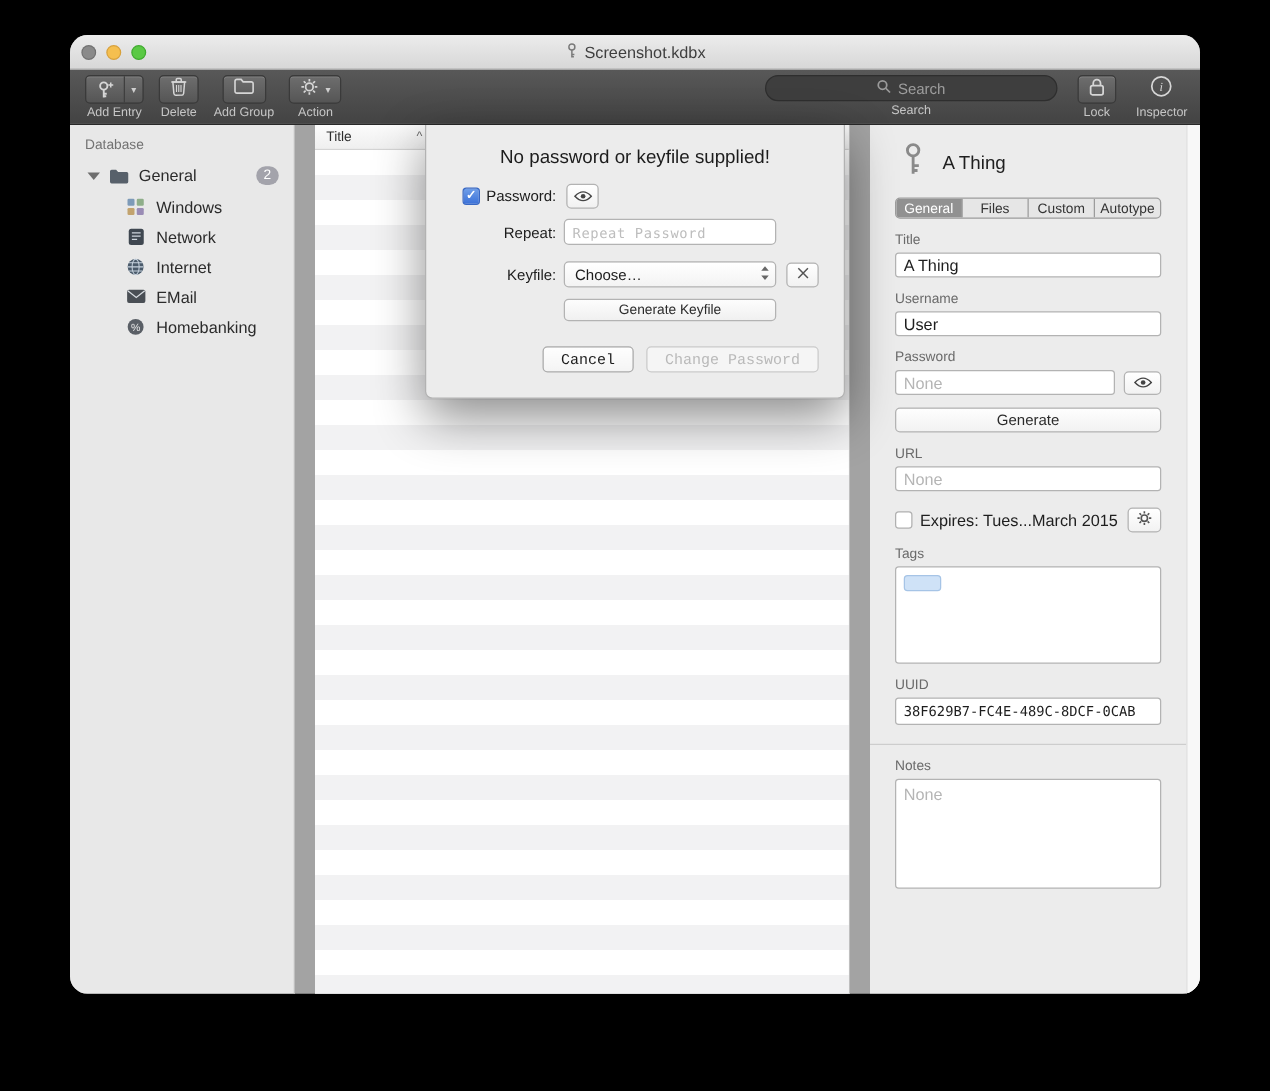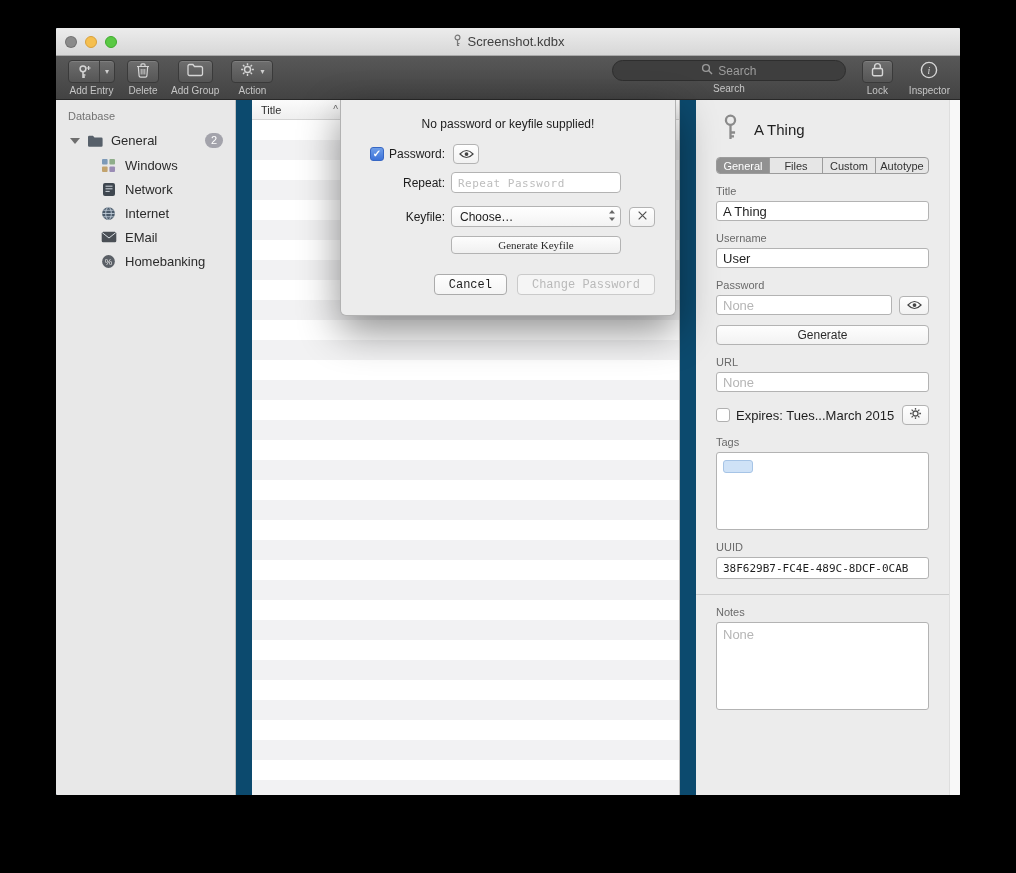--- a/index.html
+++ b/index.html
@@ -6,22 +6,22 @@
   html,body { width:1016px; height:873px; }
   body {
     background:#000;
     font-family:"Liberation Sans", sans-serif;
     position:relative;
     overflow:hidden;
   }
 
   .window {
     position:absolute; left:56px; top:28px; width:904px; height:767px;
-    border-radius:1px; overflow:hidden; display:flex; flex-direction:column;
-    background:#0c4a6e; box-shadow:0 22px 60px rgba(0,0,0,.6);
+    border-radius:14px; overflow:hidden; display:flex; flex-direction:column;
+    background:#a3a3a3; box-shadow:0 22px 60px rgba(0,0,0,.6);
   }
 
   
   .titlebar {
     flex:0 0 28px; background:linear-gradient(#ececec,#d7d7d7);
     border-bottom:1px solid #a9a9a9; position:relative;
     display:flex; align-items:center; justify-content:center;
   }
   .traffic { position:absolute; left:9px; top:8px; display:flex; gap:8px; }
   .light { width:12px; height:12px; border-radius:50%; border:1px solid rgba(0,0,0,.18); }
@@ -101,31 +101,31 @@
   .insp-divider { height:1px; background:#cdcdcd; margin:15px -31px 0 -20px; }
   .notes-box { width:100%; height:88px; background:#fff; border:1px solid #b3b3b3; border-radius:3px; font-size:13px; color:#1e1e1e; padding:4px 6px; font-family:inherit; resize:none; }
   .notes-box::placeholder { color:#b5b5b5; }
 
   
   .dialog {
     position:absolute; left:284px; top:0; width:336px; background:#ececec;
     border:1px solid #b2b2b2; border-top:none; border-radius:0 0 6px 6px;
     box-shadow:0 15px 40px rgba(0,0,0,.45); z-index:20; padding-bottom:20px;
   }
-  .dlg-message { text-align:center; font-size:12px; color:#1c1c1c; margin:17px 0 13px; }
+  .dlg-message { text-align:center; font-size:15px; color:#1c1c1c; margin:17px 0 13px; }
   .dlg-row { display:flex; align-items:center; margin-bottom:8px; }
   .dlg-labelcell { flex:0 0 104px; display:flex; align-items:center; justify-content:flex-end; gap:5px; }
   .dlg-label { font-size:12px; color:#1c1c1c; }
   .dlg-field { flex:0 0 170px; width:170px; height:21px; margin-left:6px; background:#fff; border:1px solid #b3b3b3; border-radius:4px; padding:0 6px; font-size:12px; font-family:inherit; }
   .dlg-field::placeholder { font-family:"DejaVu Sans Mono", monospace; font-size:11px; color:#bdbdbd; letter-spacing:.5px; }
   .dlg-sq { width:26px; height:20px; margin-left:8px; background:linear-gradient(#fff,#f1f1f1); border:1px solid #b3b3b3; border-radius:4px; display:flex; align-items:center; justify-content:center; padding:0; }
   .dlg-row.keyfile { margin-top:13px; }
   .popup { flex:0 0 170px; height:21px; margin-left:6px; background:linear-gradient(#fff,#f3f3f3); border:1px solid #b3b3b3; border-radius:4px; display:flex; align-items:center; font-size:12px; color:#1c1c1c; padding:0 4px 0 8px; justify-content:space-between; }
   .dlg-genrow { padding-left:110px; margin-top:0; }
-  .gen-keyfile-btn { width:170px; height:18px; background:linear-gradient(#fdfdfd,#f0f0f0); border:1px solid #b3b3b3; border-radius:4px; font-size:11px; color:#2b2b2b; font-family:Liberation Serif, serif; }
+  .gen-keyfile-btn { width:170px; height:18px; background:linear-gradient(#fdfdfd,#f0f0f0); border:1px solid #b3b3b3; border-radius:4px; font-size:11px; color:#2b2b2b; font-family:Liberation Sans, sans-serif; }
   .dlg-buttons { display:flex; justify-content:flex-end; gap:10px; padding-right:20px; margin-top:20px; }
   .dlg-btn { height:21px; padding:0 14px; background:linear-gradient(#fefefe,#f4f4f4); border:1px solid #ababab; border-radius:4px; font-size:12px; color:#1c1c1c; font-family:Liberation Mono, monospace; }
   .dlg-btn.disabled { color:#b9b9b9; border-color:#cacaca; background:#f5f5f5; }
 </style>
 </head>
 <body>
 
 <div class="window">
 
   <div class="titlebar">

